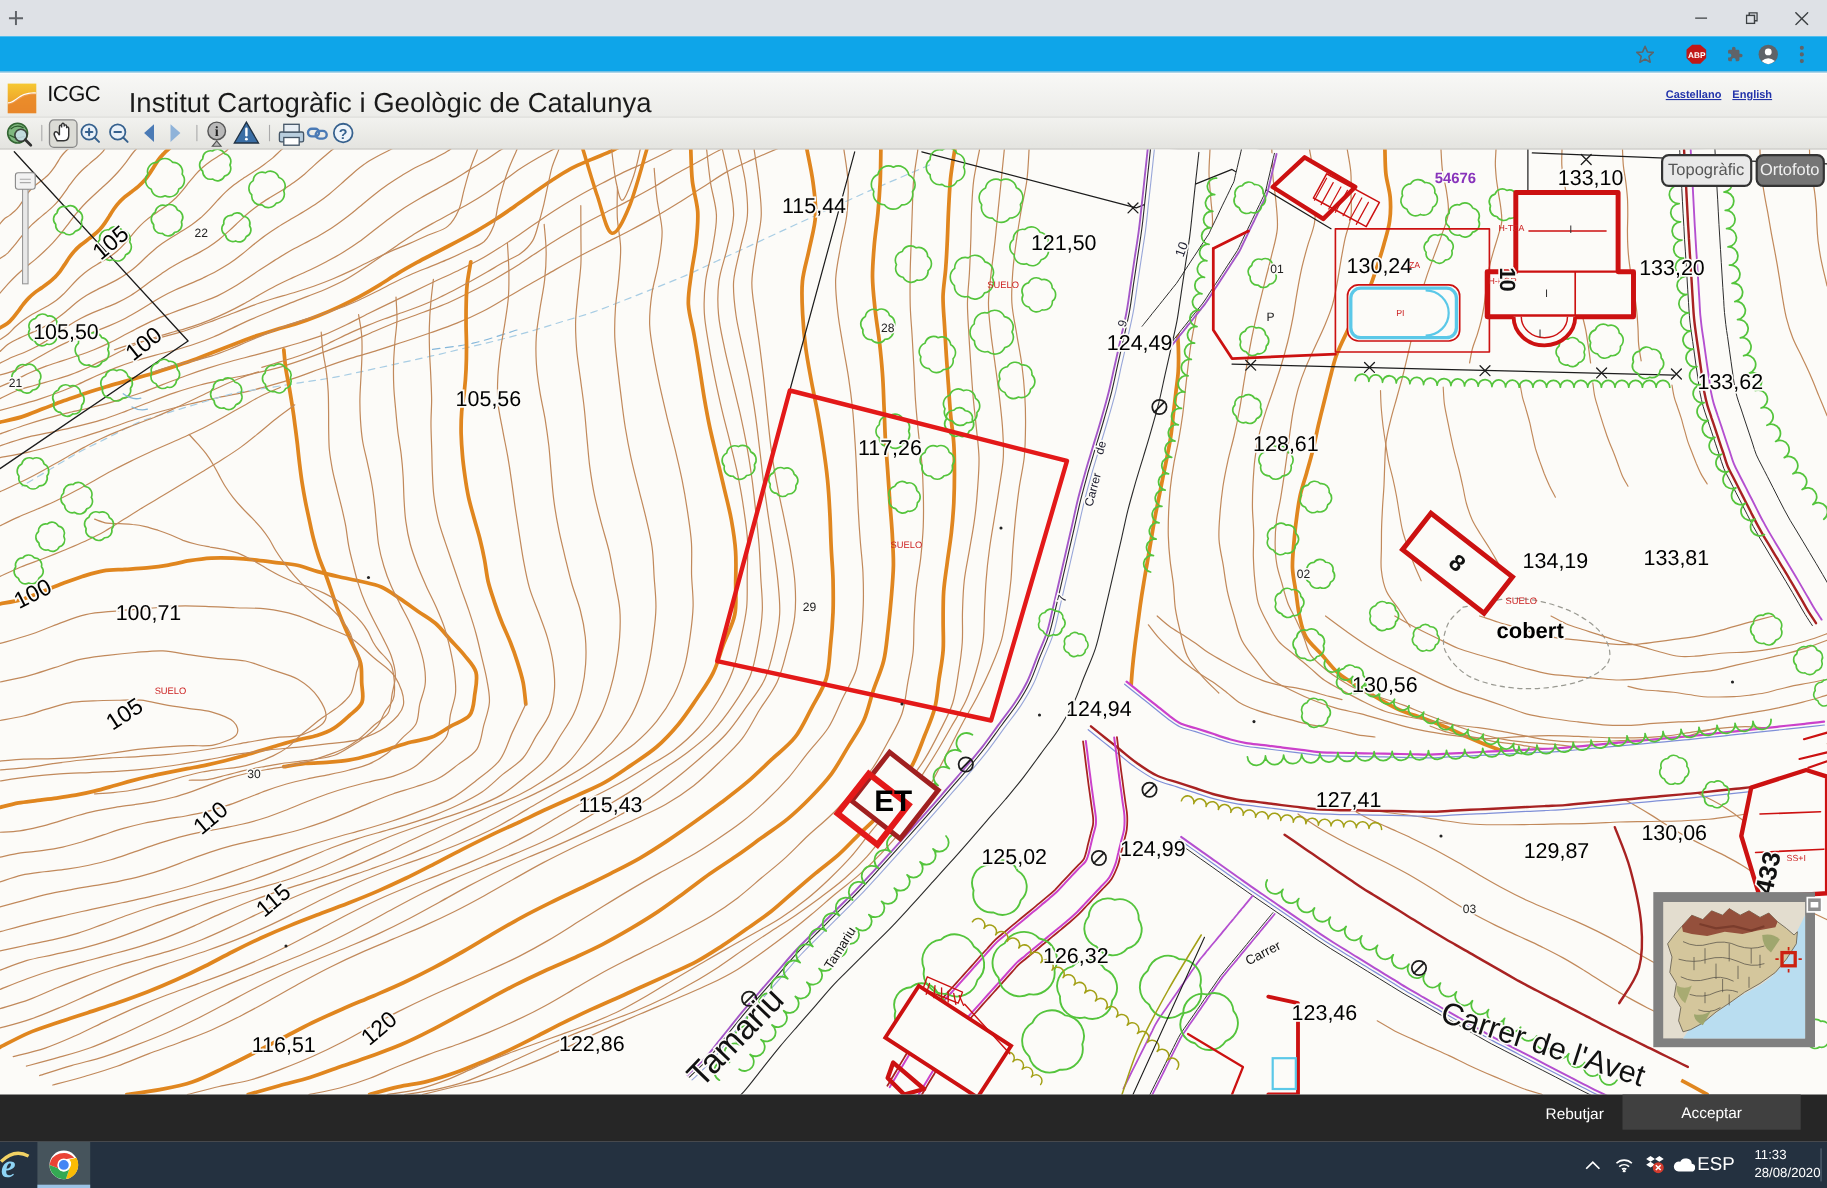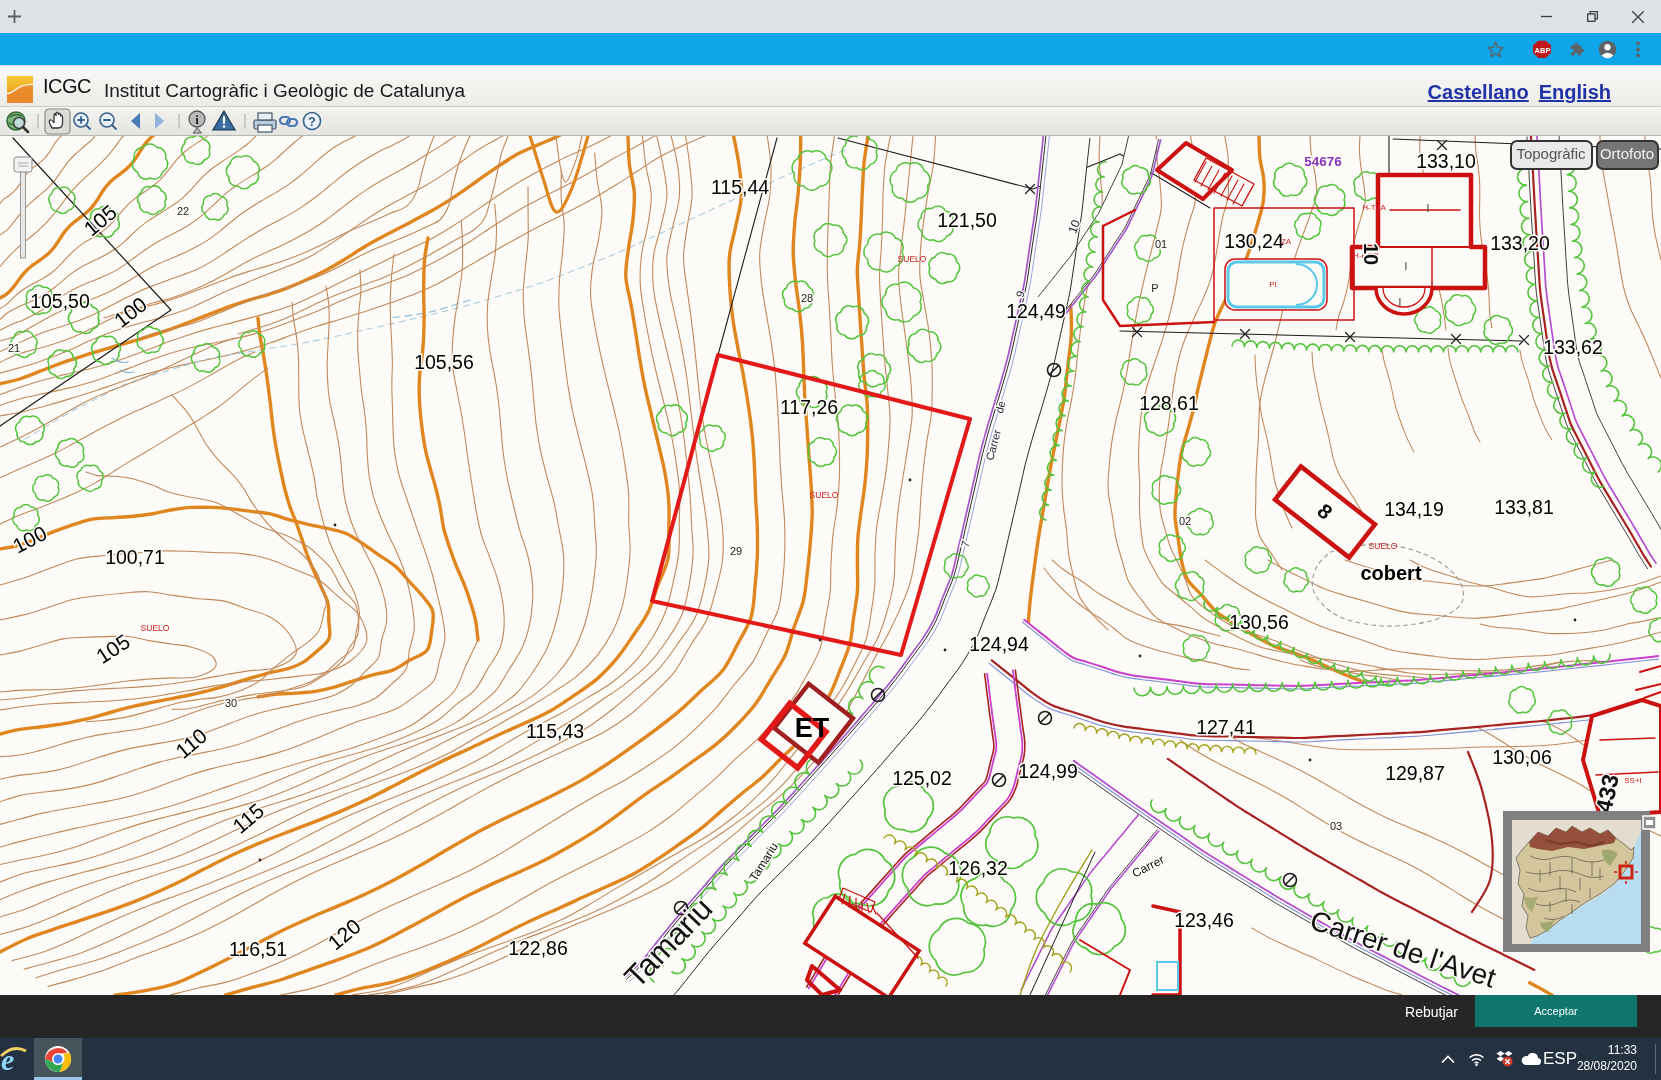--- a/index.html
+++ b/index.html
@@ -5,33 +5,33 @@
 body{width:1661px;height:1080px;overflow:hidden;position:relative;font-family:"Liberation Sans",sans-serif;background:#fff}
 .tabstrip{position:absolute;top:0;left:0;width:1661px;height:33px;background:#dee1e6}
 .newtab{position:absolute;left:8px;top:10px;width:13px;height:13px}
 .wc{position:absolute;top:0;height:33px;width:46px;display:flex;align-items:center;justify-content:center}
 .toolbar{position:absolute;top:33px;left:0;width:1661px;height:33px;background:#0ea5e9;border-bottom:1px solid #dadce0}
 .url{position:absolute;left:16px;top:40px;font-size:15px;color:#3c4043}
 .caret{position:absolute;left:6px;top:41px;width:1px;height:16px;background:#9aa0a6}
 .header{position:absolute;top:67px;left:0;width:1661px;height:40px;background:linear-gradient(#f8f8f6,#ececé9);background:linear-gradient(#f8f8f6,#ecece9);border-bottom:1px solid #cfcfca}
 .logo{position:absolute;left:7px;top:9px;width:26px;height:27px;background:linear-gradient(#f6c832,#e98e28);overflow:hidden}
 .icgc{position:absolute;left:43px;top:8px;font-size:20px;font-weight:normal;color:#111;letter-spacing:-0.5px}
-.subtitle{position:absolute;left:104px;top:13px;font-size:19px;color:#1a1a1a}
-.langs{position:absolute;right:50px;top:14px;font-size:20px;font-weight:bold}
+.subtitle{position:absolute;left:117px;top:13px;font-size:25px;color:#1a1a1a}
+.langs{position:absolute;right:50px;top:14px;font-size:10px;font-weight:bold}
 .langs a{color:#2233aa;text-decoration:underline;margin-left:10px}
 .mtool{position:absolute;top:107px;left:0;width:1661px;height:29px;background:linear-gradient(#f2f2ef,#e4e4e0);border-bottom:1px solid #b8b8b2}
 .cookie{position:absolute;top:995px;left:0;width:1661px;height:43px;background:#262626;color:#eee;font-size:13.5px}
 .cookie .txt{position:absolute;left:4px;top:9px}
 .cookie a{color:#b9c4de;text-decoration:underline}
 .rebutjar{position:absolute;right:203px;top:9px;color:#fff;font-size:14px}
-.acceptar{position:absolute;right:24px;top:0px;width:162px;height:32px;background:#0f766e;color:#fff;text-align:center;line-height:32px;font-size:11px}
+.acceptar{position:absolute;right:24px;top:0px;width:162px;height:32px;background:#404040;color:#fff;text-align:center;line-height:32px;font-size:14px}
 .taskbar{position:absolute;top:1038px;left:0;width:1661px;height:42px;background:#243140}
 .chrometile{position:absolute;left:34px;top:0;width:48px;height:42px;background:#46545c;border-bottom:3px solid #9cc3e5}
 .tray{position:absolute;right:66px;top:0;height:42px;display:flex;align-items:center;color:#fff;font-size:12px}
-.clock{position:absolute;right:24px;top:4px;color:#fff;font-size:12px;text-align:right;line-height:16px}
+.clock{position:absolute;right:6px;top:4px;color:#fff;font-size:12px;line-height:16px}
 .sep{position:absolute;right:5px;top:6px;width:1px;height:30px;background:#5a6a7a}
 </style></head>
 <body>
 <div class="tabstrip">
  <svg class="newtab" viewBox="0 0 13 13">
       <path d="M6.5,0 V13 M0,6.5 H13" stroke="#5f6368" stroke-width="1.8"></path>
     </svg>
  <div class="wc" style="right:92px">
       <svg width="11" height="11">
         <path d="M0,5.5 H11" stroke="#3c4043" stroke-width="1.3"></path>

